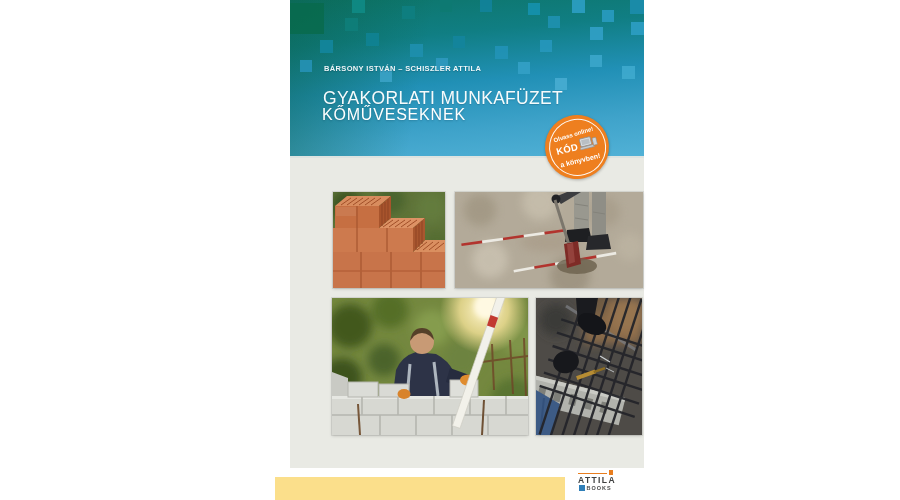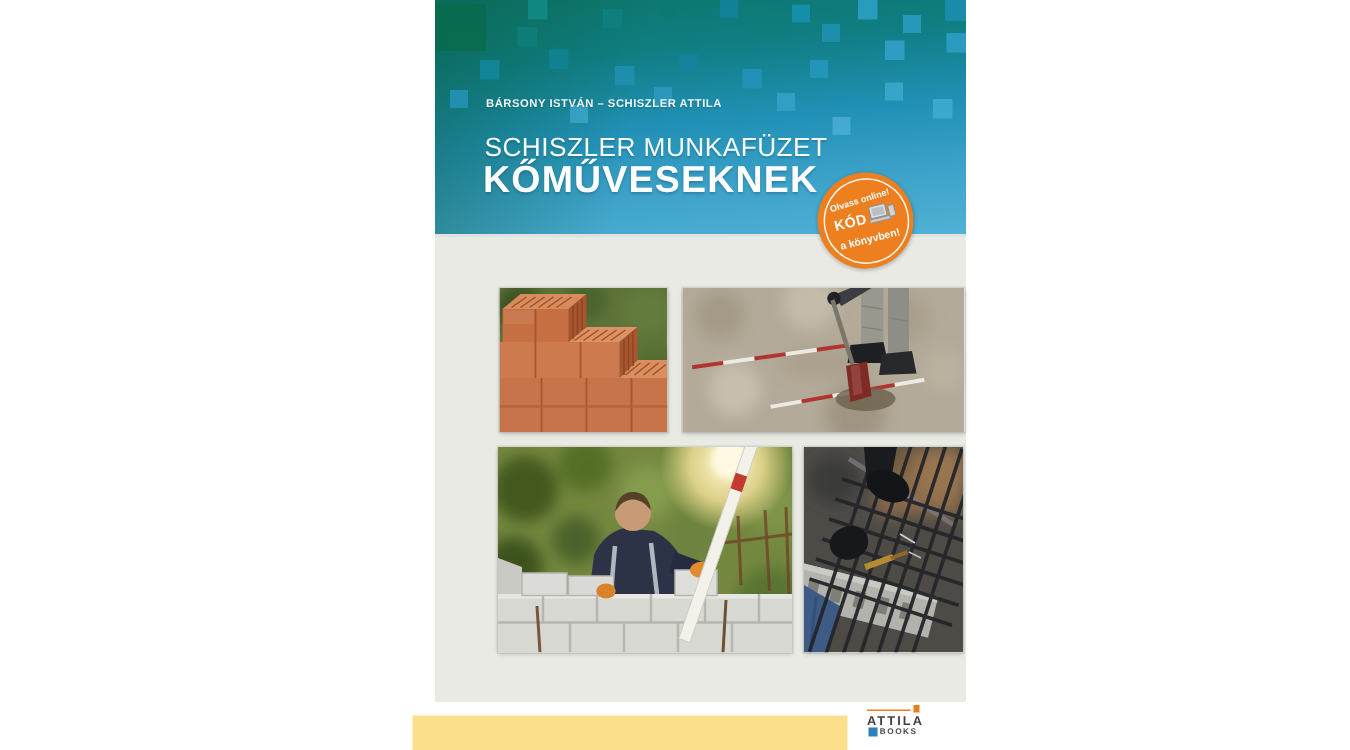--- a/index.html
+++ b/index.html
@@ -22,21 +22,21 @@
     font-size:7.5px; font-weight:700; letter-spacing:.35px; white-space:nowrap;
     text-shadow:0 1px 1px rgba(0,40,60,.25);
   }
   .title-line1 {
     position:absolute; left:33px; top:88px; color:#f6fbfc;
     font-size:17.5px; font-weight:400; letter-spacing:.3px; white-space:nowrap;
     text-shadow:0 1px 1px rgba(0,40,60,.2);
   }
   .title-line2 {
     position:absolute; left:32px; top:106px; color:#ffffff;
-    font-size:25px; font-weight:700; letter-spacing:.8px; white-space:nowrap;
+    font-size:16px; font-weight:400; letter-spacing:.8px; white-space:nowrap;
     text-shadow:0 1px 2px rgba(0,40,60,.25);
   }
 
   
   .badge {
     position:absolute; left:255px; top:115px; width:64px; height:64px;
     background:#ee7f1f; border-radius:50%; transform:rotate(-14deg);
     display:flex; flex-direction:column; align-items:center; justify-content:center;
     box-shadow:0 1px 3px rgba(0,0,0,.28); z-index:5;
   }
@@ -109,21 +109,21 @@
           <div class="sq" style="left: 250px; top: 40px; width: 12px; height: 12px; background: rgb(38, 151, 188);"></div>
           <div class="sq" style="left: 10px; top: 60px; width: 12px; height: 12px; background: rgb(37, 145, 180);"></div>
           <div class="sq" style="left: 146px; top: 58px; width: 12px; height: 12px; background: rgb(46, 152, 190);"></div>
           <div class="sq" style="left: 228px; top: 62px; width: 12px; height: 12px; background: rgb(51, 160, 198);"></div>
           <div class="sq" style="left: 300px; top: 55px; width: 12px; height: 12px; background: rgb(59, 166, 202);"></div>
           <div class="sq" style="left: 332px; top: 66px; width: 13px; height: 13px; background: rgb(62, 169, 205);"></div>
           <div class="sq" style="left: 90px; top: 70px; width: 12px; height: 12px; background: rgb(58, 162, 198);"></div>
           <div class="sq" style="left: 265px; top: 78px; width: 12px; height: 12px; background: rgb(70, 171, 208);"></div>
         </div>
       <div class="authors">BÁRSONY ISTVÁN – SCHISZLER ATTILA</div>
-      <div class="title-line1">SCHISZLER MUNKAFÜZET</div>
+      <div class="title-line1">GYAKORLATI MUNKAFÜZET</div>
       <div class="title-line2">KŐMŰVESEKNEK</div>
     </div>
 
     <div class="badge">
       <span class="badge-top">Olvass online!</span>
       <span class="badge-mid">
         <span class="badge-code">KÓD</span>
         <span>
           <svg width="18" height="13" viewBox="0 0 18 13">
             <rect x="1" y="1" width="11" height="8" rx="1" fill="#d9dde0" stroke="#8d9296" stroke-width="0.8"></rect>

